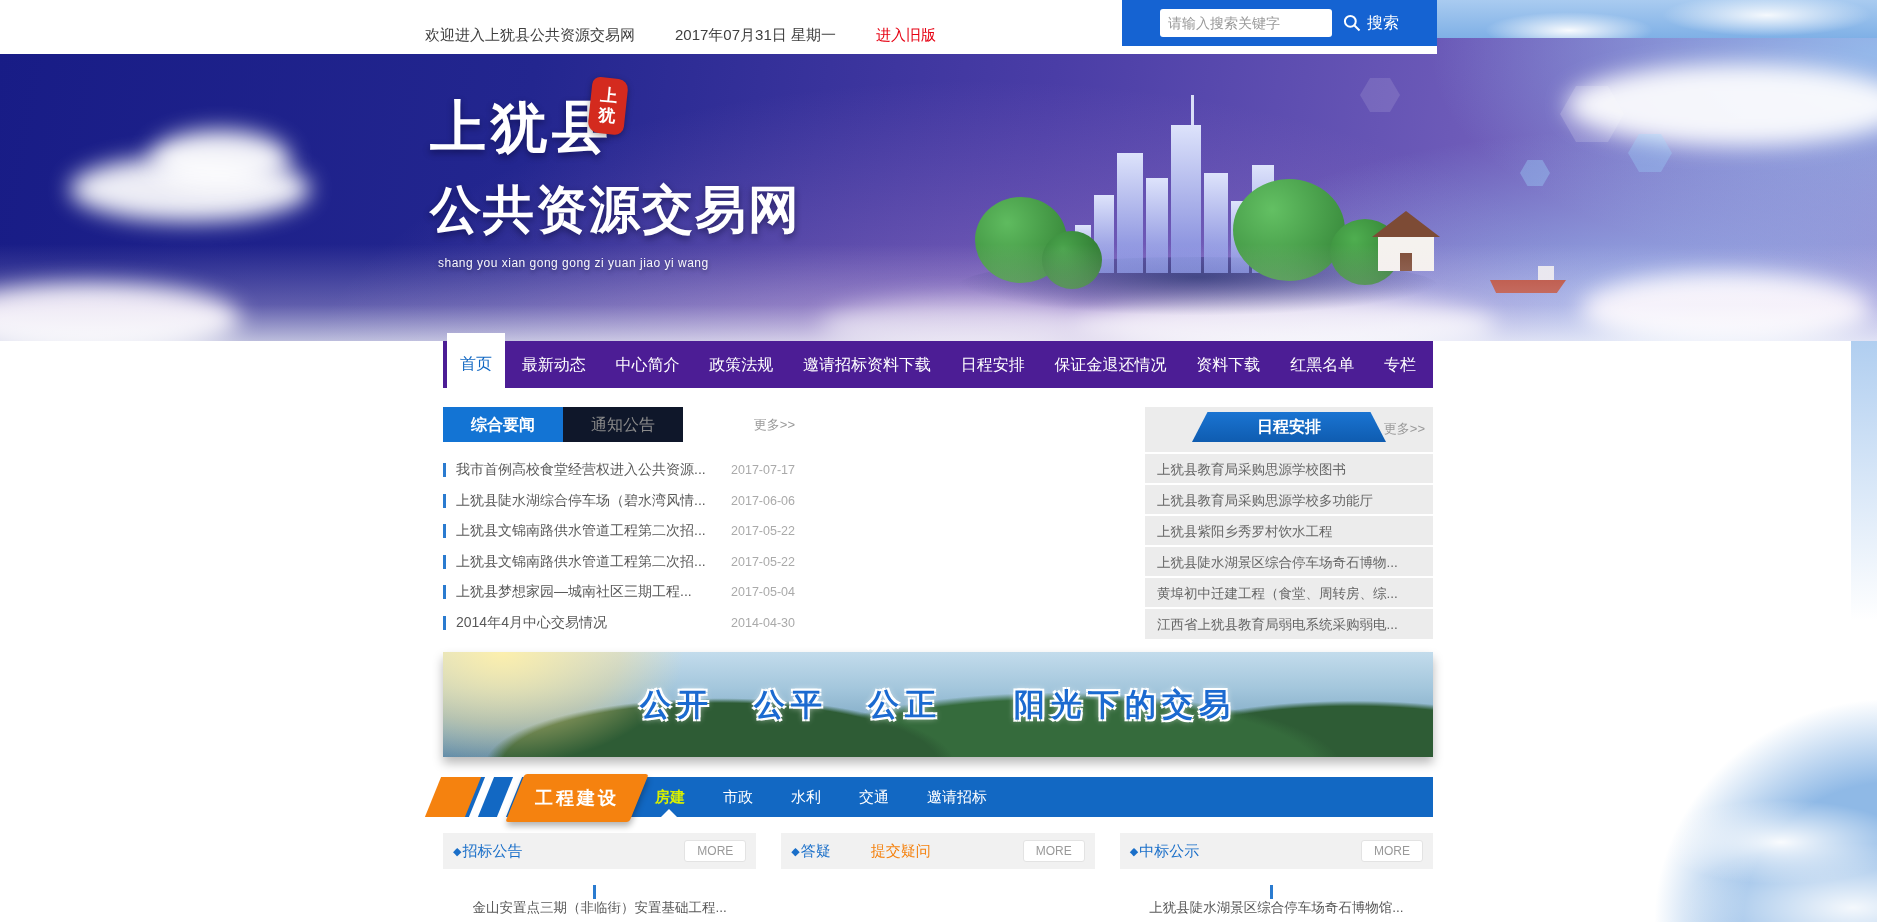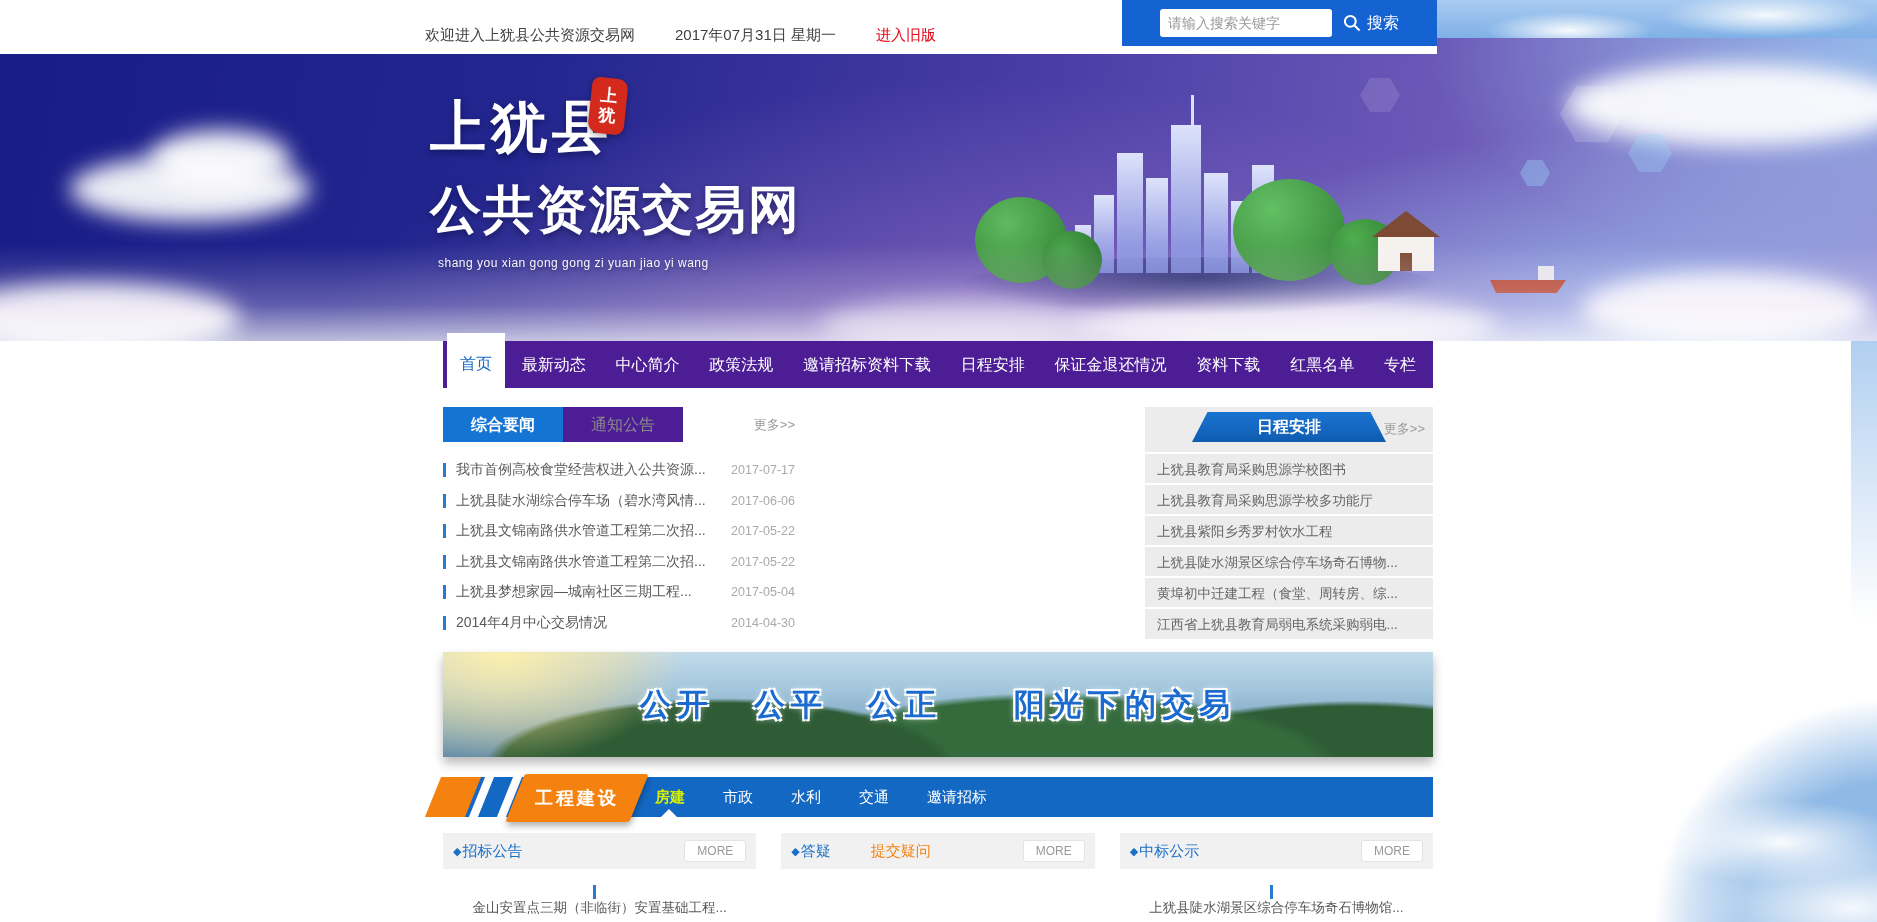--- a/index.html
+++ b/index.html
@@ -96,21 +96,21 @@
   .car-caption { position:absolute; left:0; right:0; bottom:0; height:36px; background:#2f2f2f;
                  display:flex; align-items:center; padding:0 11px; color:#fff; font-size:14px; }
   .car-pages { margin-left:auto; display:flex; gap:4px; }
   .car-page { width:18px; height:18px; background:#454545; border:1px solid #e8e8e8; color:#f07a10;
               font-size:13px; display:flex; align-items:center; justify-content:center; cursor:pointer; }
   .car-page.active { background:#f07a10; border-color:#f07a10; color:#fff; }
 
   .news { width:352px; }
   .news-tabs { display:flex; align-items:center; height:35px; }
   .news-tab { width:120px; height:35px; line-height:35px; text-align:center; font-size:16px;
-              background:#4c1d95; color:#8a8a8a; cursor:pointer; }
+              background:#0f172a; color:#8a8a8a; cursor:pointer; }
   .news-tab.active { background:#1374d4; color:#fff; font-weight:bold; }
   .news-more { margin-left:auto; color:#999; font-size:13px; cursor:pointer; }
   .news-list { margin-top:13px; }
   .news-item { display:flex; align-items:center; height:30.5px; }
   .bullet { width:3px; height:14px; background:#2a7bd0; margin-right:10px; flex:none; }
   .news-title { flex:1; overflow:hidden; white-space:nowrap; text-overflow:ellipsis; padding-right:8px;
                 font-size:14px; color:#595959; cursor:pointer; }
   .news-date { color:#aaa; font-size:12.5px; flex:none; }
 
   .schedule { width:288px; height:232px; position:relative; background:#ececec; }

